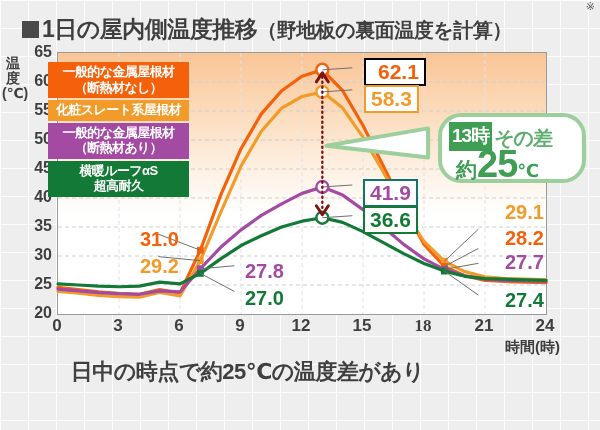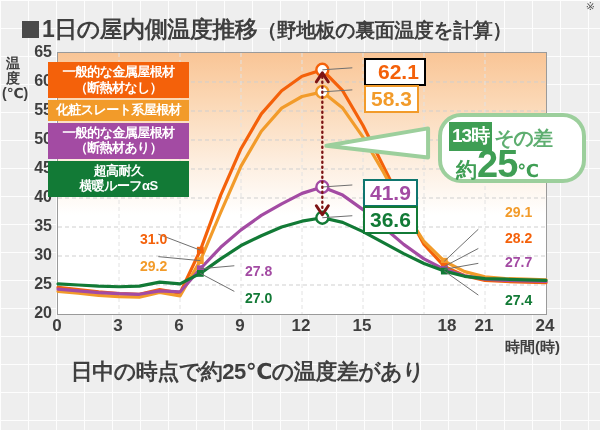--- a/index.html
+++ b/index.html
@@ -66,21 +66,21 @@
   .lg-1{background:#f29b2a;}
   .lg-2{background:#a34ba3;}
   .lg-3{background:#127a36;}
 
   
   .vbox{
     position:absolute;font-weight:bold;font-size:21px;line-height:21px;
     background:#ffffff;padding:1px 5px 2px;white-space:nowrap;
   }
   .vplain{
-    position:absolute;font-weight:bold;font-size:14px;line-height:21px;
+    position:absolute;font-weight:bold;font-size:20px;line-height:21px;
     white-space:nowrap;
   }
   .c-red{color:#f4610a;}
   .c-org{color:#f29b2a;}
   .c-pur{color:#a34ba3;}
   .c-grn{color:#127a36;}
   .b-red{border:2px solid #000000;padding-left:12px;}
   .b-org{border:2px solid #f29b2a;}
   .b-pur{border:2px solid #0f766e;}
   .b-grn{border:2px solid #127a36;}
@@ -139,21 +139,21 @@
 <div class="ytick" style="left:18px;top:246px;">30</div>
 <div class="ytick" style="left:18px;top:275px;">25</div>
 <div class="ytick" style="left:18px;top:304px;">20</div>
 
 <div class="xtick" style="left:42px;top:316px;">0</div>
 <div class="xtick" style="left:103px;top:316px;">3</div>
 <div class="xtick" style="left:164px;top:316px;">6</div>
 <div class="xtick" style="left:225px;top:316px;">9</div>
 <div class="xtick" style="left:286px;top:316px;">12</div>
 <div class="xtick" style="left:347px;top:316px;">15</div>
-<div class="xtick" style="left:432px;top:316px;">18</div>
+<div class="xtick" style="left:408px;top:316px;font-family:Liberation Serif, serif;">18</div>
 <div class="xtick" style="left:469px;top:316px;">21</div>
 <div class="xtick" style="left:530px;top:316px;">24</div>
 
 <div class="xlabel">時間(時)</div>
 
 <div id="plot">
   <svg id="plotsvg" viewBox="0 0 488 261" preserveAspectRatio="none">
     <g id="gridlines">
         <line x1="0" y1="232" x2="488" y2="232" stroke="#cfcfcf" stroke-width="1" stroke-dasharray="4 3"></line>
         <line x1="0" y1="203" x2="488" y2="203" stroke="#cfcfcf" stroke-width="1" stroke-dasharray="4 3"></line>
@@ -218,22 +218,22 @@
     <div>（断熱材なし）</div>
   </div>
   <div class="lg lg-1">
     <div>化粧スレート系屋根材</div>
   </div>
   <div class="lg lg-2 two">
     <div>一般的な金属屋根材</div>
     <div>（断熱材あり）</div>
   </div>
   <div class="lg lg-3 two">
+    <div>横暖ルーフαS</div>
     <div>超高耐久</div>
-    <div>横暖ルーフαS</div>
   </div>
 </div>
 
 <div class="vbox b-red c-red" style="left:364px;top:58px;">62.1</div>
 <div class="vbox b-org c-org" style="left:364px;top:85px;">58.3</div>
 <div class="vbox b-pur c-pur" style="left:363px;top:179px;">41.9</div>
 <div class="vbox b-grn c-grn" style="left:363px;top:206px;">36.6</div>
 
 <div class="vplain c-red" style="left:140px;top:229px;">31.0</div>
 <div class="vplain c-org" style="left:140px;top:256px;">29.2</div>

